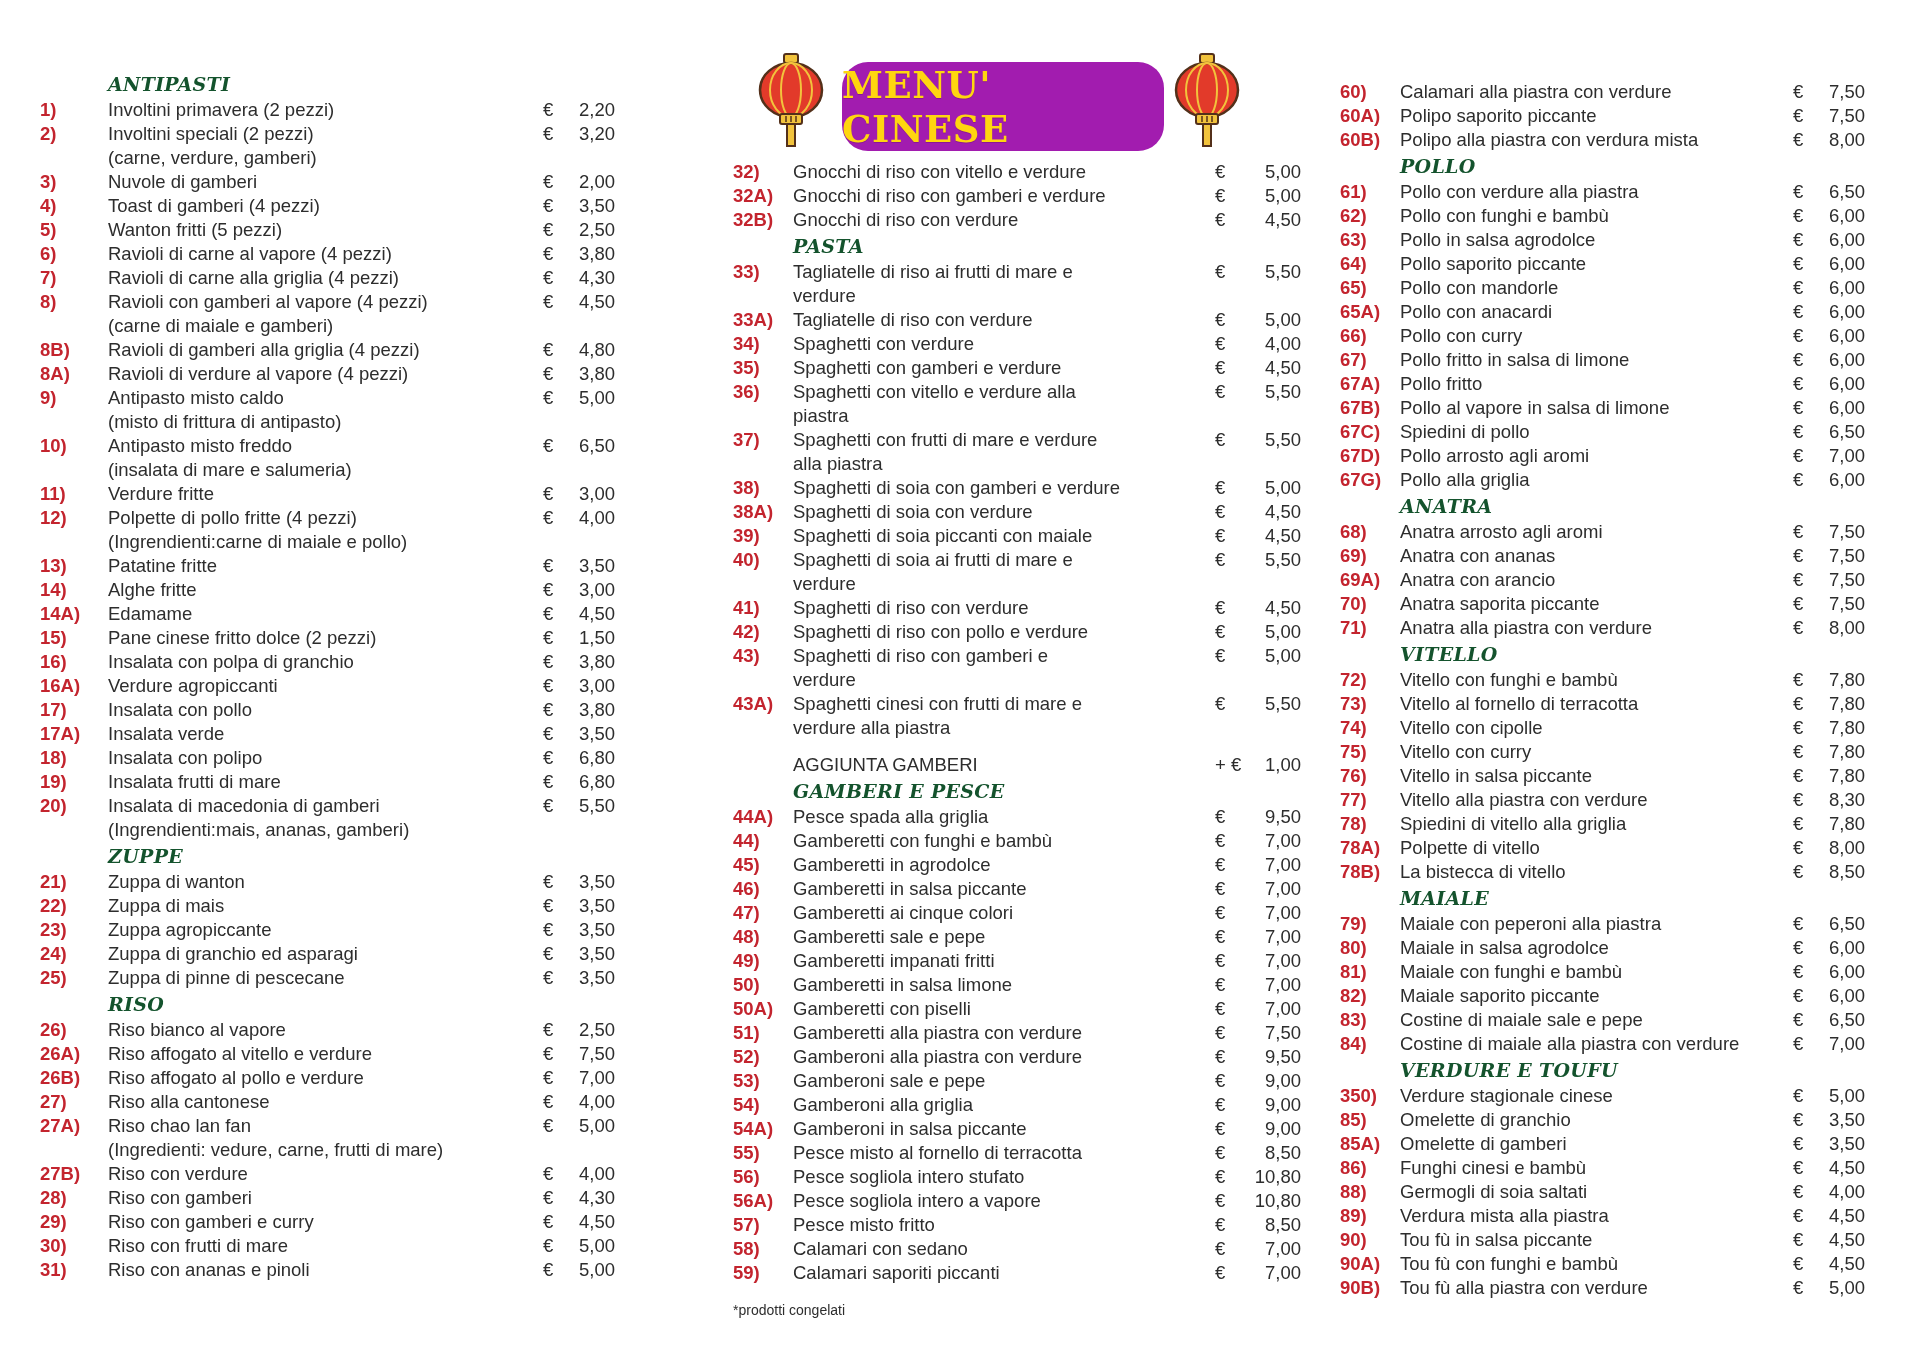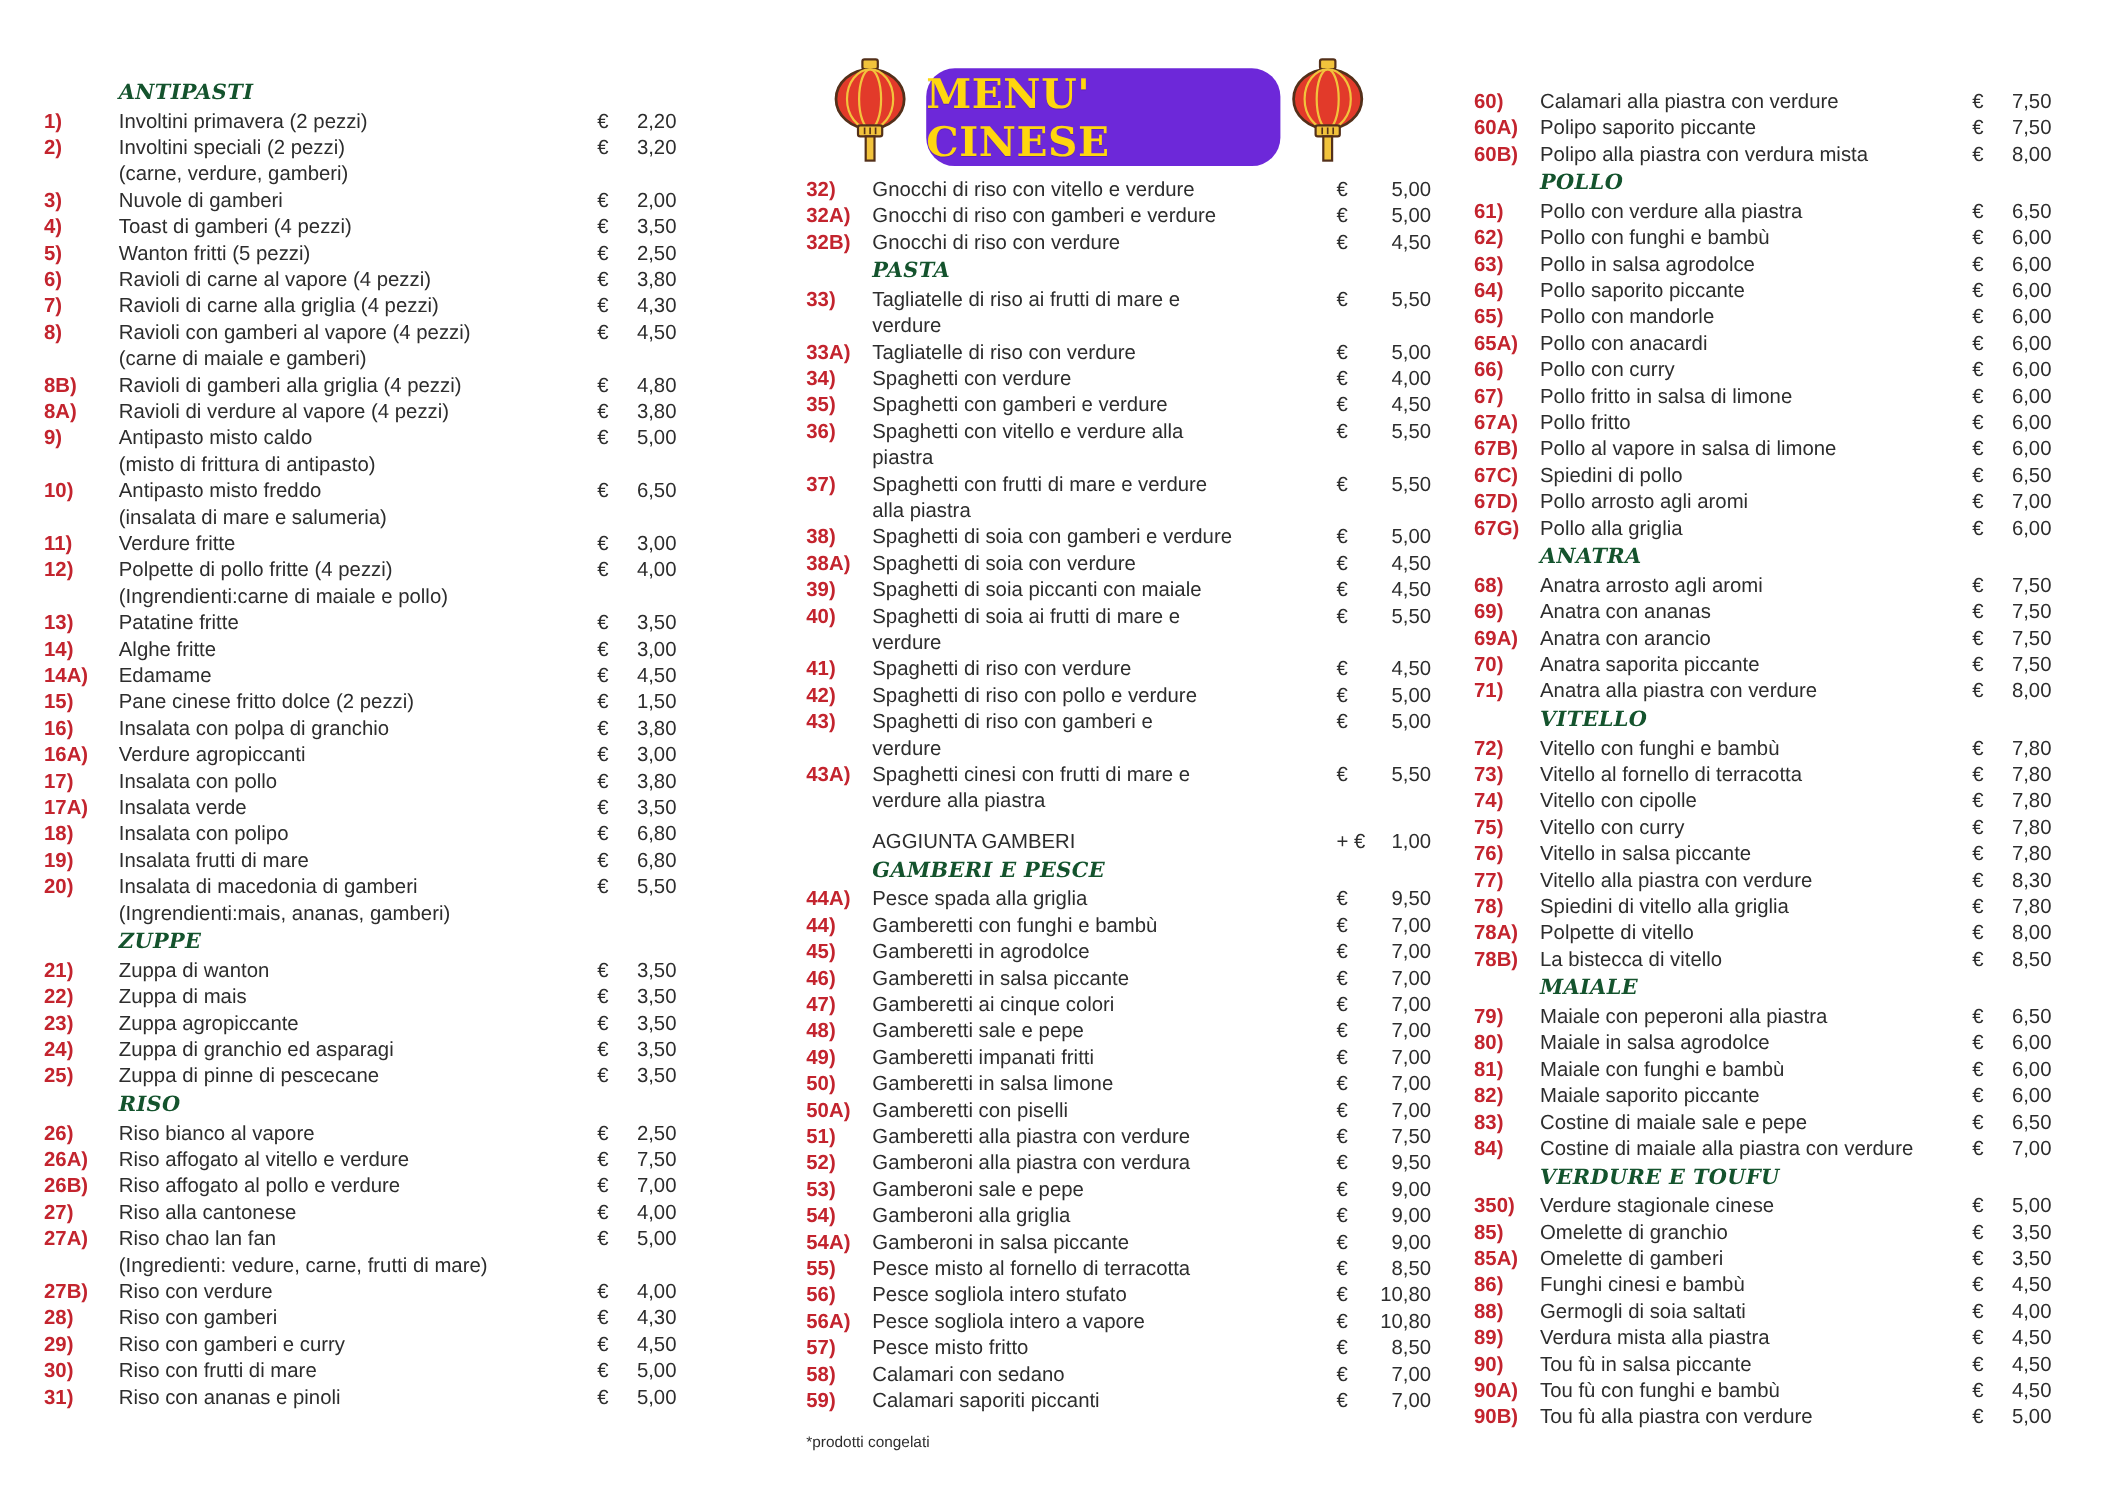--- a/index.html
+++ b/index.html
@@ -35,21 +35,21 @@
   }
   .col1 .section{padding-left:68px;}
   .col2 .section{padding-left:60px;}
   .col3 .section{padding-left:60px;}
 
   .gap{height:13px;}
   .note{font-size:14px;line-height:24px;color:#2d2d2d;}
 
   .banner{
     position:absolute;left:842px;top:62px;width:322px;height:89px;
-    background:#6d28d9;border-radius:26px;
+    background:#a21caf;border-radius:26px;
     display:flex;align-items:center;justify-content:center;
   }
   .banner-text{
     font-family:"DejaVu Serif","Liberation Serif",serif;
     font-weight:bold;font-size:37px;color:#ffd60f;letter-spacing:0.5px;
     text-shadow:0 1px 0 rgba(0,0,0,0.15);
   }
   .lantern{position:absolute;width:70px;height:98px;}
   .lantern.left{left:756px;top:52px;}
   .lantern.right{left:1172px;top:52px;}
@@ -772,21 +772,21 @@
     <span class="num">51)</span>
     <span class="name">Gamberetti alla piastra con verdure</span>
     <span class="price">
       <span class="cur">€</span>
       <span class="val">7,50</span>
     </span>
   </div>
 
   <div class="row">
     <span class="num">52)</span>
-    <span class="name">Gamberoni alla piastra con verdura</span>
+    <span class="name">Gamberoni alla piastra con verdure</span>
     <span class="price">
       <span class="cur">€</span>
       <span class="val">9,50</span>
     </span>
   </div>
 
   <div class="row">
     <span class="num">53)</span>
     <span class="name">Gamberoni sale e pepe</span>
     <span class="price">

